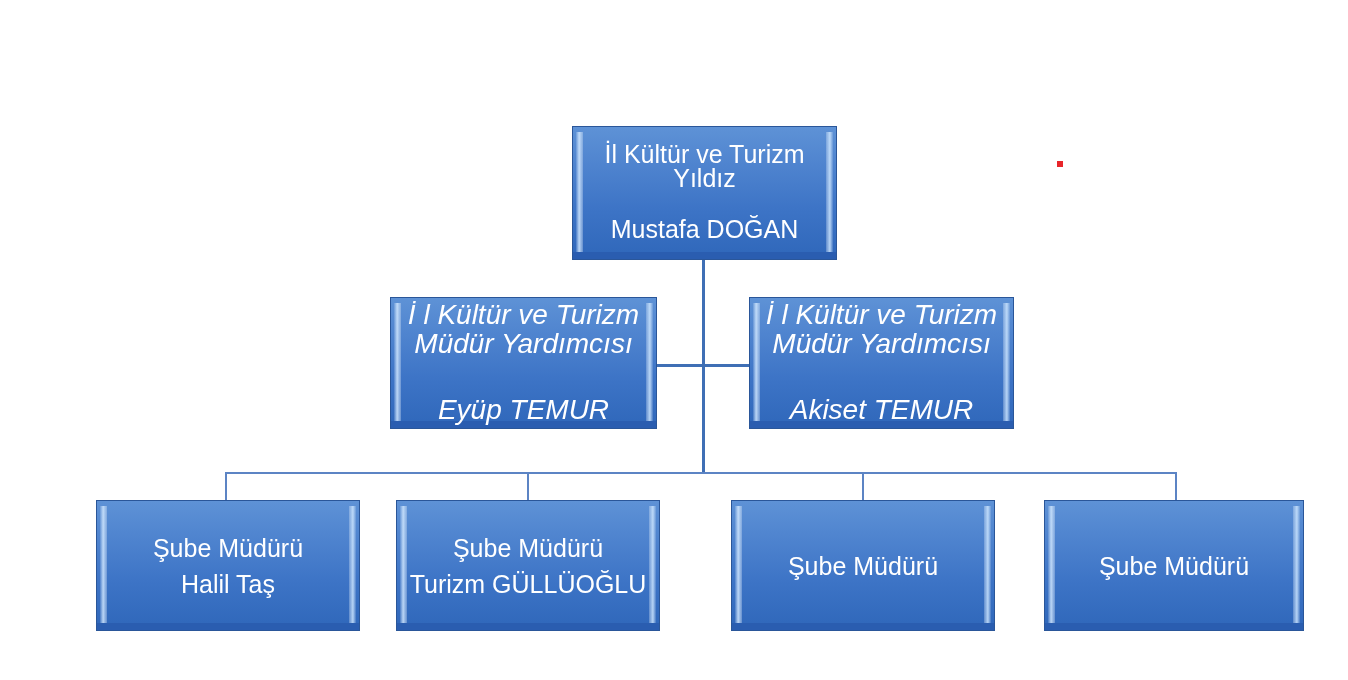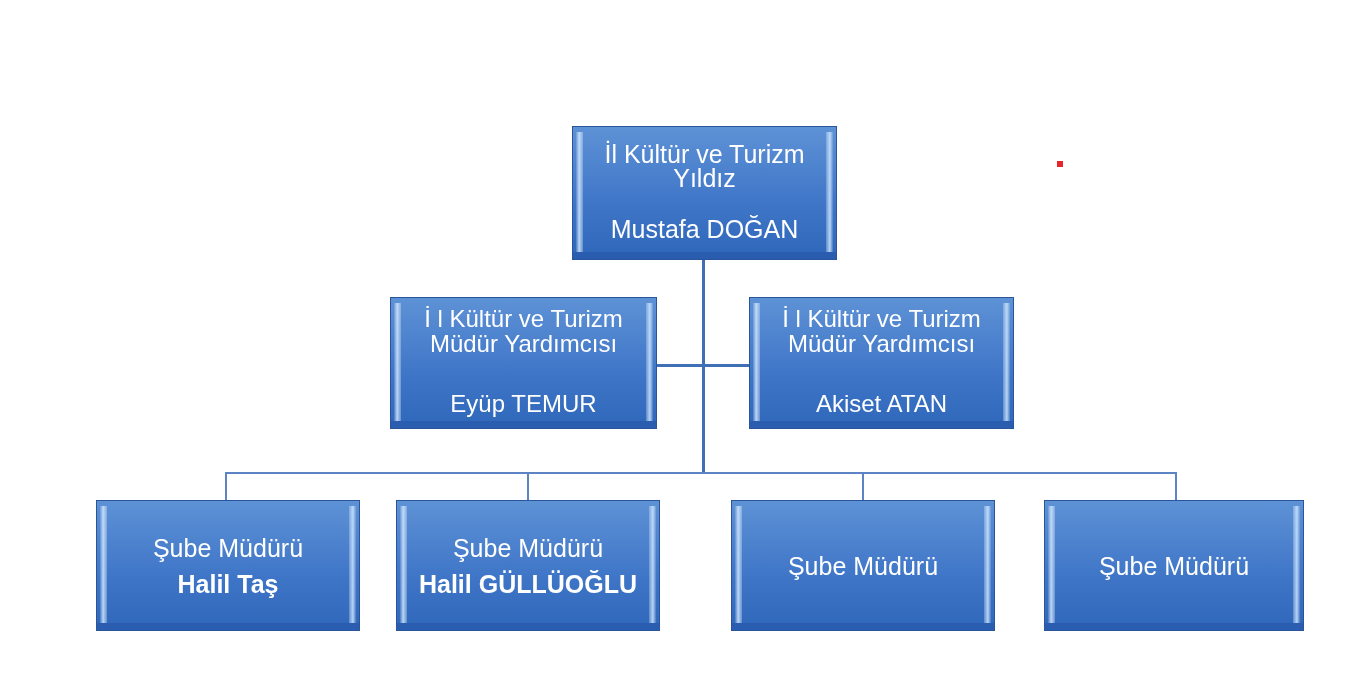--- a/index.html
+++ b/index.html
@@ -90,26 +90,26 @@
   }
   .node-person {
     display: block;
   }
 
   
   .lvl1 { font-size: 25px; }
   .lvl1 .node-title { margin-top: -4px; }
   .lvl1 .node-person { margin-top: 23px; }
 
-  .lvl2 { font-size: 24px; }
+  .lvl2 { font-size: 28px; font-style: italic; }
   .lvl2 .node-title { margin-top: -2px; }
   .lvl2 .node-person { margin-top: 34px; }
 
   .lvl3 { font-size: 25px; }
-  .lvl3 .node-person { margin-top: 8px; font-weight: bold; }
+  .lvl3 .node-person { margin-top: 8px; }
 
   
   .node-base {
     position: absolute;
     left: 0; right: 0; bottom: 0;
     height: 7px;
     background: #2a5db0;
     z-index: 1;
   }
 
@@ -155,37 +155,37 @@
       <span class="node-title">Müdür Yardımcısı</span>
       <span class="node-person">Eyüp TEMUR</span>
     </div>
   </div>
 
   <div class="node lvl2" style="left:749px; top:297px; width:265px; height:132px;">
     <div class="node-base"></div>
     <div class="node-inner">
       <span class="node-title">İ l Kültür ve Turizm</span>
       <span class="node-title">Müdür Yardımcısı</span>
-      <span class="node-person">Akiset ATAN</span>
+      <span class="node-person">Akiset TEMUR</span>
     </div>
   </div>
 
   <div class="node lvl3" style="left:96px; top:500px; width:264px; height:131px;">
     <div class="node-base"></div>
     <div class="node-inner">
       <span class="node-title">Şube Müdürü</span>
       <span class="node-person">Halil Taş</span>
     </div>
   </div>
 
   <div class="node lvl3" style="left:396px; top:500px; width:264px; height:131px;">
     <div class="node-base"></div>
     <div class="node-inner">
       <span class="node-title">Şube Müdürü</span>
-      <span class="node-person">Halil GÜLLÜOĞLU</span>
+      <span class="node-person">Turizm GÜLLÜOĞLU</span>
     </div>
   </div>
 
   <div class="node lvl3" style="left:731px; top:500px; width:264px; height:131px;">
     <div class="node-base"></div>
     <div class="node-inner">
       <span class="node-title">Şube Müdürü</span>
     </div>
   </div>
 

